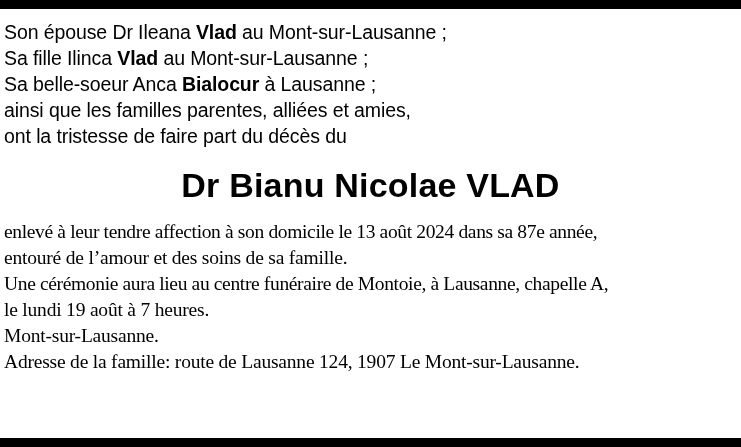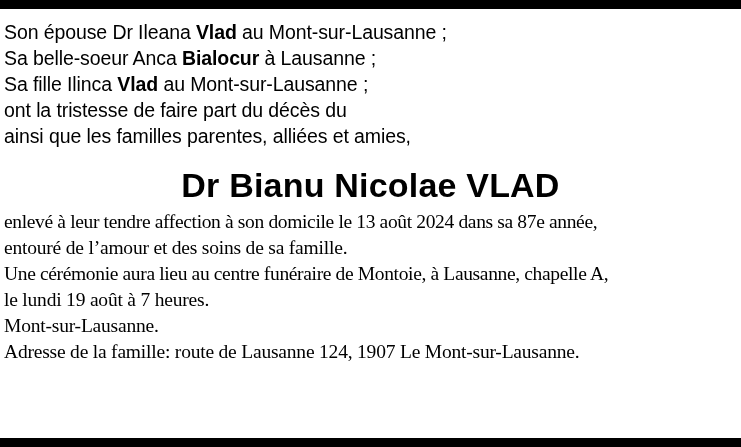--- a/index.html
+++ b/index.html
@@ -54,21 +54,21 @@
   }
   .intro-line b {
     font-weight: bold;
   }
   .deceased-name {
     text-align: center;
     font-size: 34px;
     font-weight: bold;
     line-height: 40px;
     margin-top: 16px;
-    margin-bottom: 4px;
+    margin-bottom: 14px;
     letter-spacing: 0.2px;
   }
   .detail-line {
     font-size: 19.5px;
     line-height: 26px;
     letter-spacing: -0.2px;
     white-space: nowrap;
     font-family: Liberation Serif, serif;
   }
   .detail-line.small-squeeze {
@@ -79,24 +79,24 @@
 <body>
 
 <div class="notice">
 
   <div class="rule-top"></div>
 
   <div class="body-area">
 
     <div>
       <div class="intro-line"><span>Son épouse Dr Ileana </span><b>Vlad</b><span> au Mont-sur-Lausanne ;</span></div>
+      <div class="intro-line"><span>Sa fille Ilinca </span><b>Vlad</b><span> au Mont-sur-Lausanne ;</span></div>
       <div class="intro-line"><span>Sa belle-soeur Anca </span><b>Bialocur</b><span> à Lausanne ;</span></div>
-      <div class="intro-line"><span>Sa fille Ilinca </span><b>Vlad</b><span> au Mont-sur-Lausanne ;</span></div>
+      <div class="intro-line"><span>ainsi que les familles parentes, alliées et amies,</span></div>
       <div class="intro-line"><span>ont la tristesse de faire part du décès du</span></div>
-      <div class="intro-line"><span>ainsi que les familles parentes, alliées et amies,</span></div>
     </div>
 
     <div class="deceased-name">Dr Bianu Nicolae VLAD</div>
 
     <div>
       <div class="detail-line small-squeeze">enlevé à leur tendre affection à son domicile le 13 août 2024 dans sa 87e année,</div>
       <div class="detail-line">entouré de l’amour et des soins de sa famille.</div>
       <div class="detail-line small-squeeze">Une cérémonie aura lieu au centre funéraire de Montoie, à Lausanne, chapelle A,</div>
       <div class="detail-line">le lundi 19 août à 7 heures.</div>
       <div class="detail-line">Mont-sur-Lausanne.</div>

